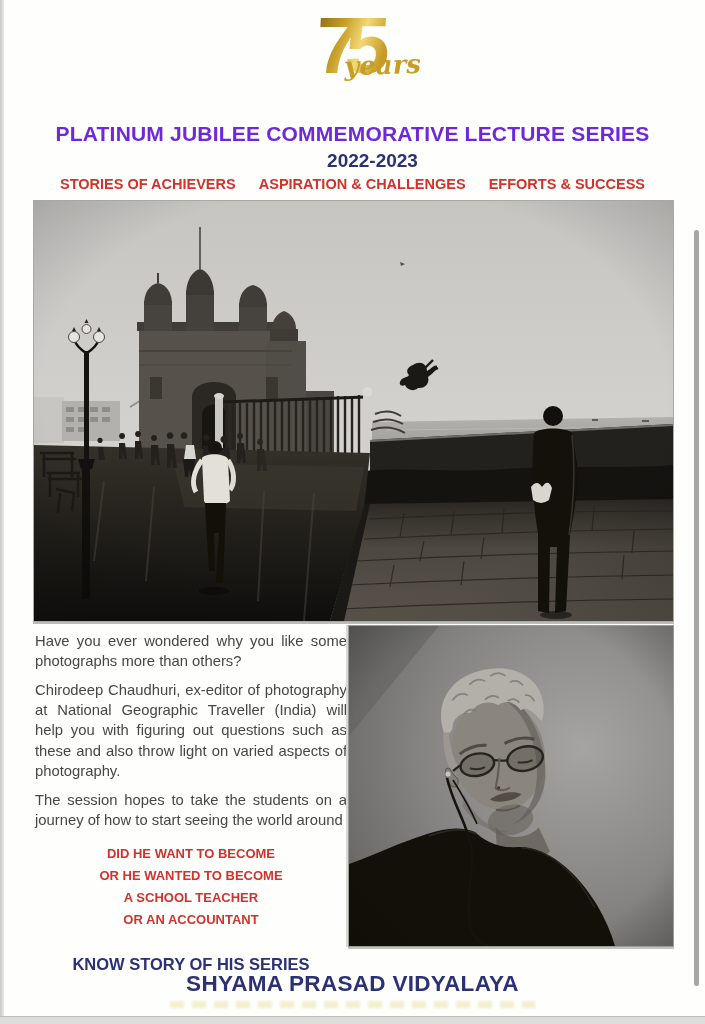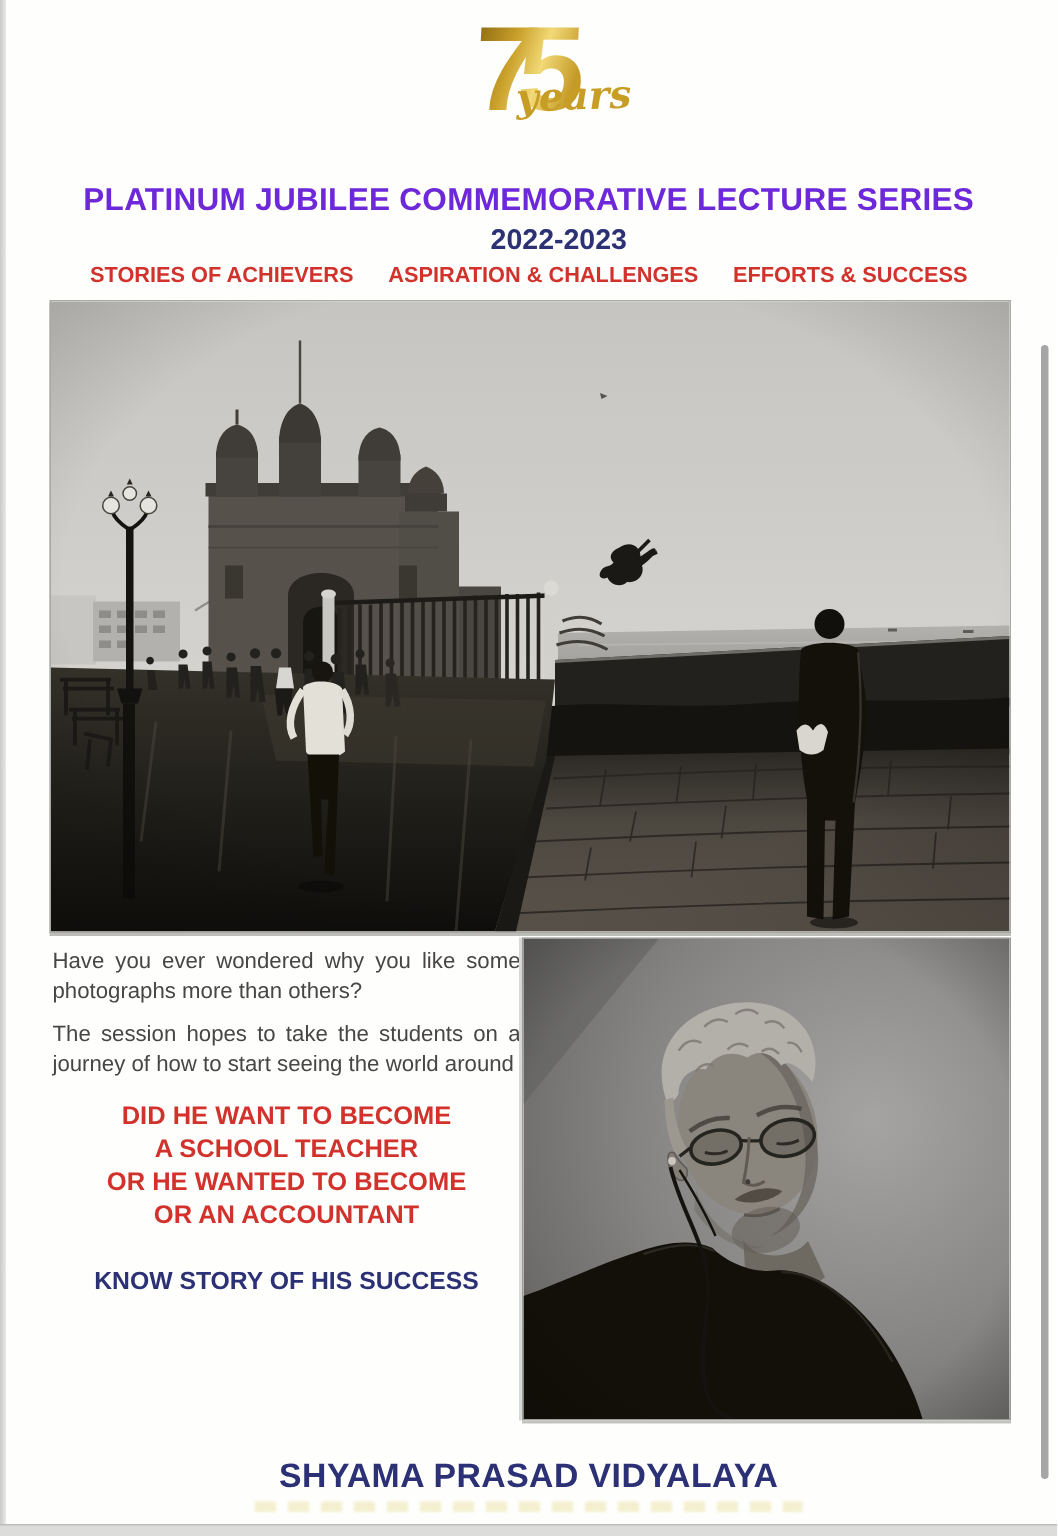--- a/index.html
+++ b/index.html
@@ -26,21 +26,21 @@
         justify-content:space-between;font-size:14.5px;font-weight:700;color:#d2322c;gap:20px;}
   
   .main-photo{position:absolute;left:33px;top:200px;width:639px;height:420px;
         border:1px solid #a8a8a4;box-shadow:0 2px 0 #bcbcb8;}
   .portrait-photo{position:absolute;left:348px;top:625px;width:324px;height:320px;
         border:1px solid #9b9b99;box-shadow:0 2px 0 #c2c2be,-2px 0 0 #d8d8d4;}
   svg{display:block;}
   
   .col{position:absolute;left:35px;top:626px;width:312px;}
   .col p{margin:5px 0 9px 0;font-size:14.8px;line-height:1.36;text-align:justify;color:#474645;}
-  .block-red{margin-top:13px;text-align:center;font-size:17px;font-weight:700;
+  .block-red{margin-top:13px;text-align:center;font-size:13px;font-weight:700;
         color:#d2322c;line-height:22px;}
   .block-blue{margin-top:22px;text-align:center;font-size:16.5px;font-weight:700;
         color:#2b3174;line-height:22px;}
   
   .school{position:absolute;left:0;top:971px;width:705px;text-align:center;
         font-size:22.5px;font-weight:700;color:#2b3174;letter-spacing:.3px;}
   .faint-artifact{position:absolute;left:170px;top:1001px;width:365px;height:7px;opacity:.55;
         background:repeating-linear-gradient(90deg,rgba(226,215,130,.7) 0 14px,rgba(255,255,255,0) 14px 22px);
         filter:blur(1px);}
   .bottom-bar{position:absolute;left:0;top:1016px;width:705px;height:8px;
@@ -287,31 +287,32 @@
         <path d="M-3,-12 C4,-17 11,-13 11,-6 C15,-8 19,-13 21,-11 C22,-8 16,-3 12,0 C14,6 9,12 2,11 C-2,15 -9,13 -11,8 C-15,10 -18,7 -15,3 C-13,0 -9,1 -7,-2 C-11,-6 -8,-10 -3,-12 Z" fill="#1b1916"></path>
         <path d="M9,-9 L17,-17 M13,-5 L22,-9" stroke="#1b1916" stroke-width="2.4"></path>
       </g>
 
       <rect x="0" y="0" width="639" height="420" fill="url(#vig)"></rect>
     </svg>
   </div>
 
   <div class="col">
     <p>Have you ever wondered why you like some photographs more than others?</p>
+    <p>Chirodeep Chaudhuri, ex-editor of photography at National Geographic Traveller (India) will help you with figuring out questions such as these and also throw light on varied aspects of photography.</p>
     <p>The session hopes to take the students on a journey of how to start seeing the world around</p>
 
     <div class="block-red">
       <div>DID HE WANT TO BECOME</div>
+      <div>OR HE WANTED TO BECOME</div>
       <div>A SCHOOL TEACHER</div>
-      <div>OR HE WANTED TO BECOME</div>
       <div>OR AN ACCOUNTANT</div>
     </div>
 
     <div class="block-blue">
-      <div>KNOW STORY OF HIS SUCCESS</div>
+      <div>KNOW STORY OF HIS SERIES</div>
     </div>
 
   </div>
 
   <div class="portrait-photo">
     <svg width="324" height="320" viewBox="0 0 324 320">
       <defs>
         <radialGradient id="pbg" cx=".72" cy=".38" r=".9">
           <stop offset="0" stop-color="#a5a4a2"></stop>
             <stop offset=".55" stop-color="#858482"></stop>

